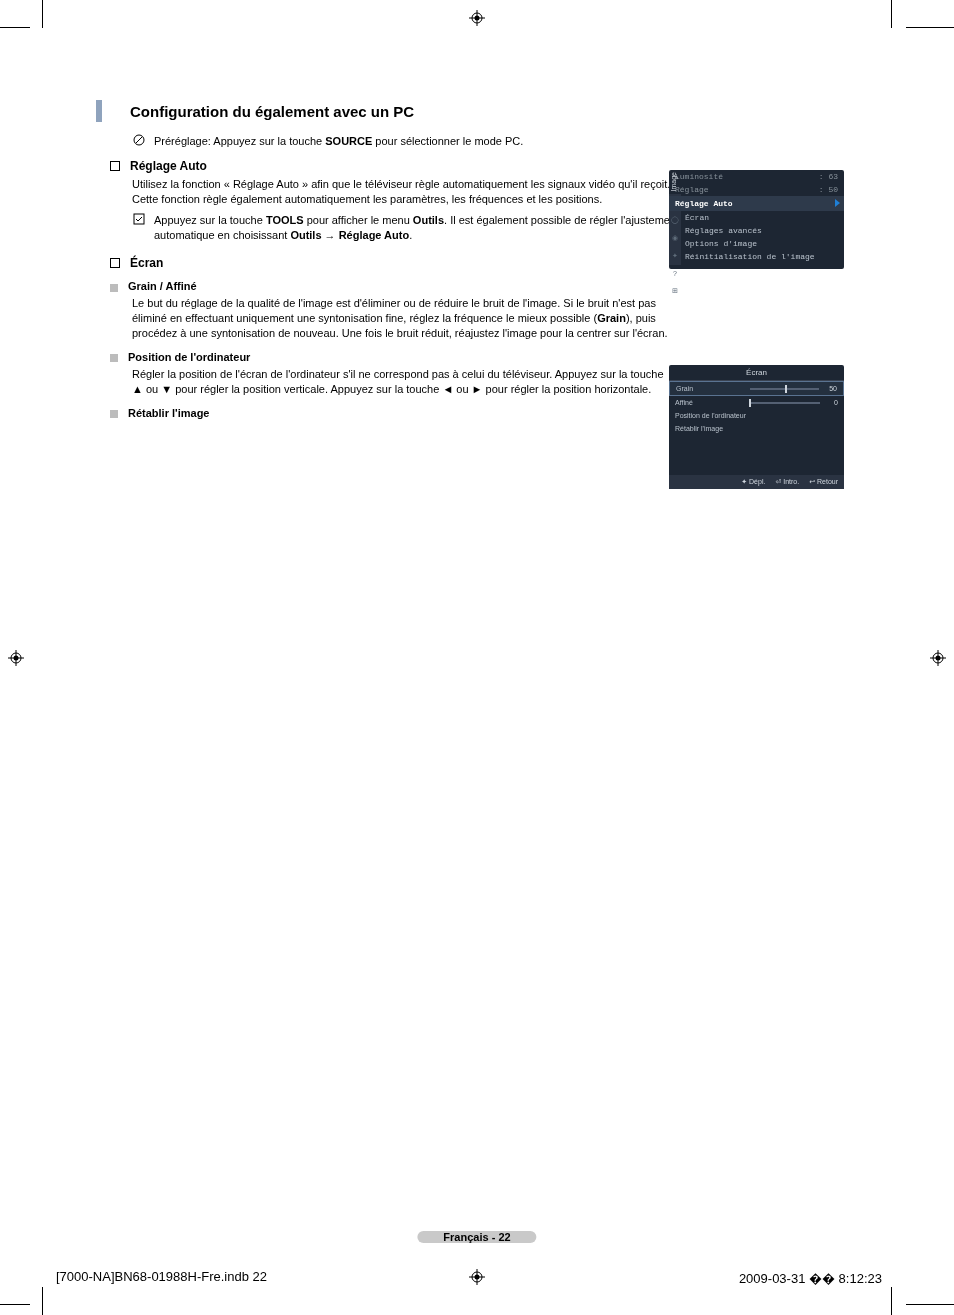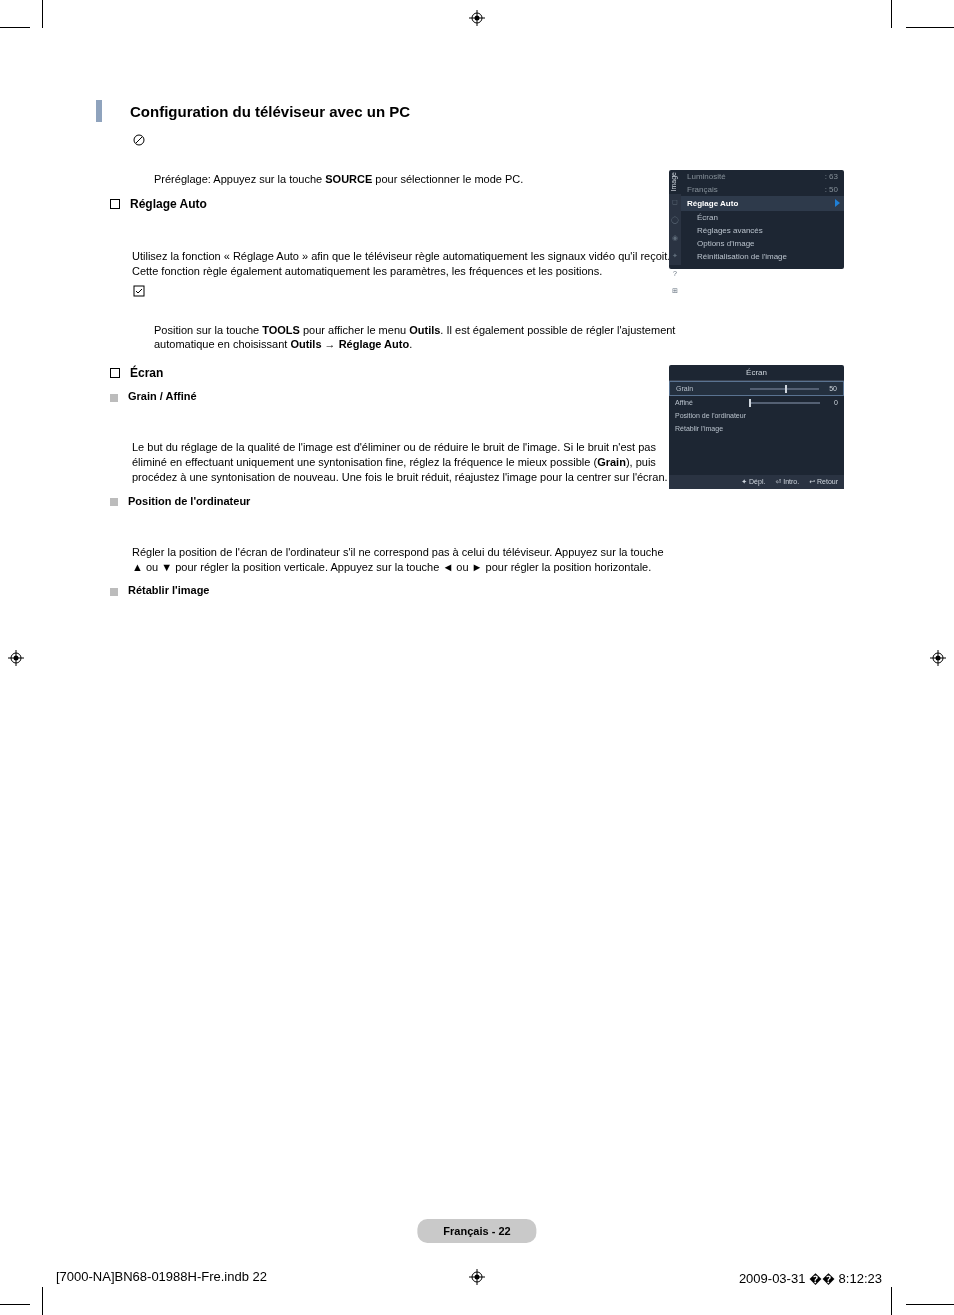--- a/index.html
+++ b/index.html
@@ -104,21 +104,20 @@
     align-items: center;
     margin-left: 14px;
     margin-top: 10px;
     margin-bottom: 4px;
   }
   .sub-item-title { font-weight: bold; }
 
   .body-text {
     line-height: 1.35;
     max-width: 540px;
-    margin-top: 38px;
   }
 
   .deep-list {
     margin-left: 36px;
     margin-top: 6px;
   }
   .deep-list .note-line { margin-bottom: 4px; }
 
   
   .osd {
@@ -164,21 +163,21 @@
   }
   .osd1 .vstrip span { color: #5f6c7a; font-size: 7px; }
   .osd1 .vlabel {
     position: absolute;
     left: 1px; top: 2px;
     writing-mode: vertical-rl;
     transform: rotate(180deg);
     font-size: 7px;
     color: #cfd6de;
   }
-  .osd1 .menu-body { margin-left: 12px; padding-bottom: 6px; }
+  .osd1 .menu-body { padding-bottom: 6px; font-family: Liberation Mono, monospace; }
   .osd1 .sub-row { padding: 2px 6px 2px 16px; color: #b9c2cc; }
 
   .osd2 .title {
     text-align: center;
     color: #cfd6de;
     padding: 3px 0;
     font-size: 8px;
     border-bottom: 1px solid #3a4352;
   }
   .osd2 .row {
@@ -206,21 +205,21 @@
     font-size: 7px;
     color: #cfd6de;
   }
 
   .page-footer {
     position: absolute;
     bottom: 72px;
     left: 50%;
     transform: translateX(-50%);
     background: #c9c9c9;
-    padding: 6px 26px;
+    padding: 0 26px;
     font-size: 11px;
     font-weight: bold;
     border-radius: 10px;
   }
 
   .doc-footer {
     position: absolute;
     bottom: 28px;
     left: 56px;
     right: 72px;
@@ -274,21 +273,21 @@
 <div class="crop-line crop-tr-h"></div>
 <div class="crop-line crop-bl-v"></div>
 <div class="crop-line crop-bl-h"></div>
 <div class="crop-line crop-br-v"></div>
 <div class="crop-line crop-br-h"></div>
 
 <div class="page">
 
   <div class="section-title-bar">
     <div class="title-bullet"></div>
-    <div class="section-title">Configuration du téléviseur avec un PC</div>
+    <div class="section-title">Configuration du également avec un PC</div>
   </div>
 
   <div class="note-line indent-1">
     <span class="note-icon">
       <svg viewBox="0 0 12 12">
           <circle cx="6" cy="6" r="5" fill="none" stroke="#000" stroke-width="1"></circle>
           <line x1="3" y1="9" x2="9" y2="3" stroke="#000" stroke-width="1"></line>
         </svg>
     </span>
     <span class="body-text">
@@ -304,21 +303,21 @@
 
   <div class="deep-list">
     <div class="note-line">
       <span class="tool-icon">
         <svg viewBox="0 0 12 12">
             <rect x="1" y="1" width="10" height="10" fill="none" stroke="#000" stroke-width="1"></rect>
             <path d="M3 6 L5 8 L9 4" fill="none" stroke="#000" stroke-width="1"></path>
           </svg>
       </span>
       <span class="body-text">
-        <span>Position sur la touche </span><b>TOOLS</b><span> pour afficher le menu </span><b>Outils</b><span>. Il est également possible de régler l'ajustement automatique en choisissant </span><b>Outils</b><span> → </span><b>Réglage Auto</b><span>.</span>
+        <span>Appuyez sur la touche </span><b>TOOLS</b><span> pour afficher le menu </span><b>Outils</b><span>. Il est également possible de régler l'ajustement automatique en choisissant </span><b>Outils</b><span> → </span><b>Réglage Auto</b><span>.</span>
       </span>
     </div>
   </div>
 
   <div class="subheading-row" style="margin-top:14px;">
     <div class="sq-icon"></div>
     <div class="subheading">Écran</div>
   </div>
 
   <div class="sub-item-row">
@@ -351,21 +350,21 @@
     <span>✦</span>
     <span>?</span>
     <span>⊞</span>
   </div>
   <div class="menu-body">
     <div class="osd1-row">
       <span class="label">Luminosité</span>
       <span class="value">: 63</span>
     </div>
     <div class="osd1-row">
-      <span class="label">Français</span>
+      <span class="label">Réglage</span>
       <span class="value">: 50</span>
     </div>
     <div class="selected">
       <span>Réglage Auto</span>
       <span class="arrow"></span>
     </div>
     <div class="sub-row">Écran</div>
     <div class="sub-row">Réglages avancés</div>
     <div class="sub-row">Options d'image</div>
     <div class="sub-row">Réinitialisation de l'image</div>

